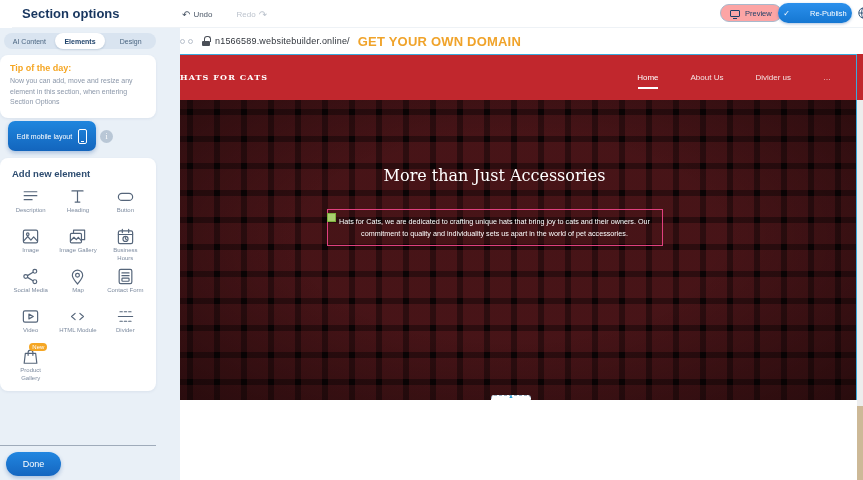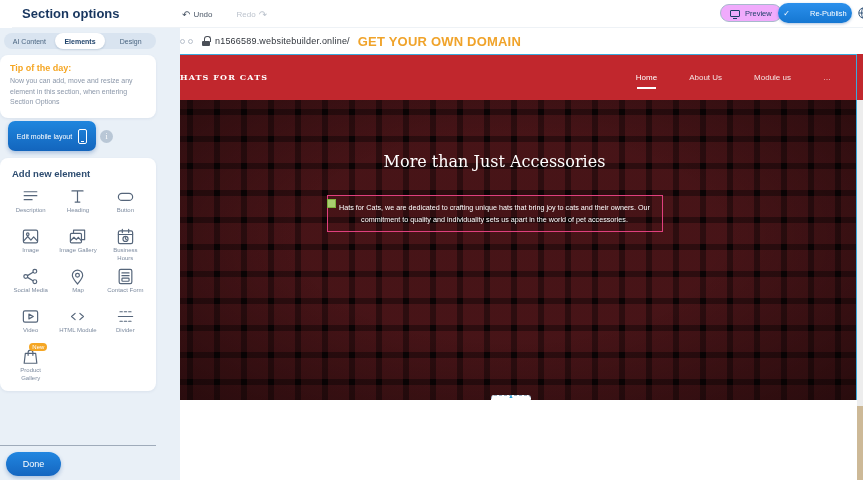--- a/index.html
+++ b/index.html
@@ -8,21 +8,21 @@
 
   
   .topbar { position:absolute; left:12px; top:0; width:863px; height:28px; background:#fff; border-bottom:1px solid #eef2f6; z-index:20; }
   .app-title { position:absolute; left:10px; top:6px; font-size:13px; font-weight:700; color:#17355e; }
   .history { position:absolute; left:170px; top:9px; display:flex; align-items:center; gap:8px; font-size:8px; }
   .hist-btn { display:flex; align-items:center; gap:3px; color:#4c5868; cursor:pointer; }
   .hist-btn.disabled { color:#bcc3cd; }
   .undo-glyph::before { content:"↶"; font-size:10px; }
   .redo-glyph::before { content:"↷"; font-size:10px; }
   .hist-sep { width:8px; }
-  .preview-btn { position:absolute; left:708px; top:4px; height:18px; padding:0 9px; border:1px solid #a7b9cc; border-radius:9px; background:#f0abfc; display:flex; align-items:center; gap:5px; font-size:7.5px; color:#1d4068; cursor:pointer; }
+  .preview-btn { position:absolute; left:708px; top:4px; height:18px; padding:0 9px; border:1px solid #a7b9cc; border-radius:9px; background:#fca5a5; display:flex; align-items:center; gap:5px; font-size:7.5px; color:#1d4068; cursor:pointer; }
   .monitor-icon { width:10px; height:7px; border:1px solid #1d4068; border-radius:1px; position:relative; }
   .monitor-icon::after { content:""; position:absolute; left:2px; right:2px; bottom:-3px; height:1px; background:#1d4068; }
   .republish-btn { position:absolute; left:766px; top:3px; width:74px; height:20px; border:none; border-radius:10px; background:linear-gradient(180deg,#2b90ec,var(--accent-blue,#1577d2)); color:#fff; font-size:7.5px; display:flex; align-items:center; justify-content:center; gap:20px; cursor:pointer; box-shadow:0 1px 3px rgba(20,80,160,.35); }
   .check-icon::before { content:"✓"; font-size:8px; }
   .globe-btn { position:absolute; left:845px; top:6px; width:14px; height:14px; cursor:pointer; }
   .globe-btn svg { width:14px; height:14px; fill:none; stroke:#2b4d74; stroke-width:1.6; }
 
   
   .left-panel { position:absolute; left:0; top:28px; width:180px; height:452px; background:#e9f0f7; z-index:10; }
   .tabs { position:absolute; left:4px; top:5px; width:152px; height:16px; background:#d9e4f0; border-radius:8px; display:flex; align-items:stretch; }
@@ -72,21 +72,21 @@
   .nav-item.active::after { content:""; position:absolute; left:1px; right:1px; bottom:-4px; height:2px; background:#fff; }
 
   .hero { position:absolute; left:0; top:46px; width:691px; height:306px; background-color:#0b0405;
     background-image:
       radial-gradient(ellipse at 50% 45%, rgba(0,0,0,0) 42%, rgba(0,0,0,.45) 100%),
       repeating-linear-gradient(0deg, rgba(165,45,52,.22) 0 21px, rgba(0,0,0,0) 21px 27px),
       repeating-linear-gradient(90deg, rgba(165,45,52,.22) 0 21px, rgba(0,0,0,0) 21px 27px);
   }
   .hero-content { position:absolute; left:0; right:34px; top:0; bottom:0; display:flex; flex-direction:column; align-items:center; padding-top:52px; }
   .hero-heading { font-family:"DejaVu Serif",serif; font-size:29px; font-weight:400; line-height:1.32; color:#fff; text-align:center; max-width:330px; cursor:text; }
-  .hero-sub { font-family:"DejaVu Serif",serif; font-size:16px; color:#fff; text-align:center; cursor:text; }
+  .hero-sub { font-family:"DejaVu Serif",serif; font-size:16px; color:#fff; margin-top:14px; text-align:center; cursor:text; }
   .hero-text-box { position:relative; margin-top:24px; width:336px; border:1px solid var(--text-border-pink,#e0407e); padding:6px 10px; font-size:7.2px; line-height:1.6; color:#fff; text-align:center; cursor:text; }
   .green-handle { position:absolute; left:-1px; top:3px; width:9px; height:9px; background:#a9ce6f; border:1px solid var(--handle-green,#7fb23e); cursor:grab; }
 
   .selection-outline { position:absolute; left:0; top:0; width:691px; height:352px; border:1px solid var(--selection-blue,#3aa9db); pointer-events:none; z-index:5; }
 
   .resize-pill { position:absolute; left:325px; top:341px; width:40px; height:13px; background:#fff; border:1px dashed #9db4c8; border-radius:3px; z-index:7; display:flex; flex-direction:column; align-items:center; justify-content:center; cursor:ns-resize; }
   .arrow-up::before { content:"▲"; font-size:5.5px; line-height:5px; color:#2a9fd8; }
   .arrow-down::before { content:"▼"; font-size:5.5px; line-height:5px; color:#2a9fd8; }
 
   .next-section { position:absolute; left:0; top:352px; width:691px; height:74px; background:#fff; }
@@ -337,21 +337,21 @@
   <div class="viewport">
 
     <div class="site-header">
       <div class="site-logo">Hats for Cats</div>
       <nav class="site-nav">
 
           <a class="nav-item active"><span>Home</span></a>
 
           <a class="nav-item"><span>About Us</span></a>
 
-          <a class="nav-item"><span>Module us</span></a>
+          <a class="nav-item"><span>Divider us</span></a>
 
           <a class="nav-item"><span>…</span></a>
         </nav>
     </div>
 
     <div class="hero">
       <div class="hero-content">
         <div class="hero-sub">More than Just Accessories</div>
         <div class="hero-text-box">
           <span class="green-handle"></span>

